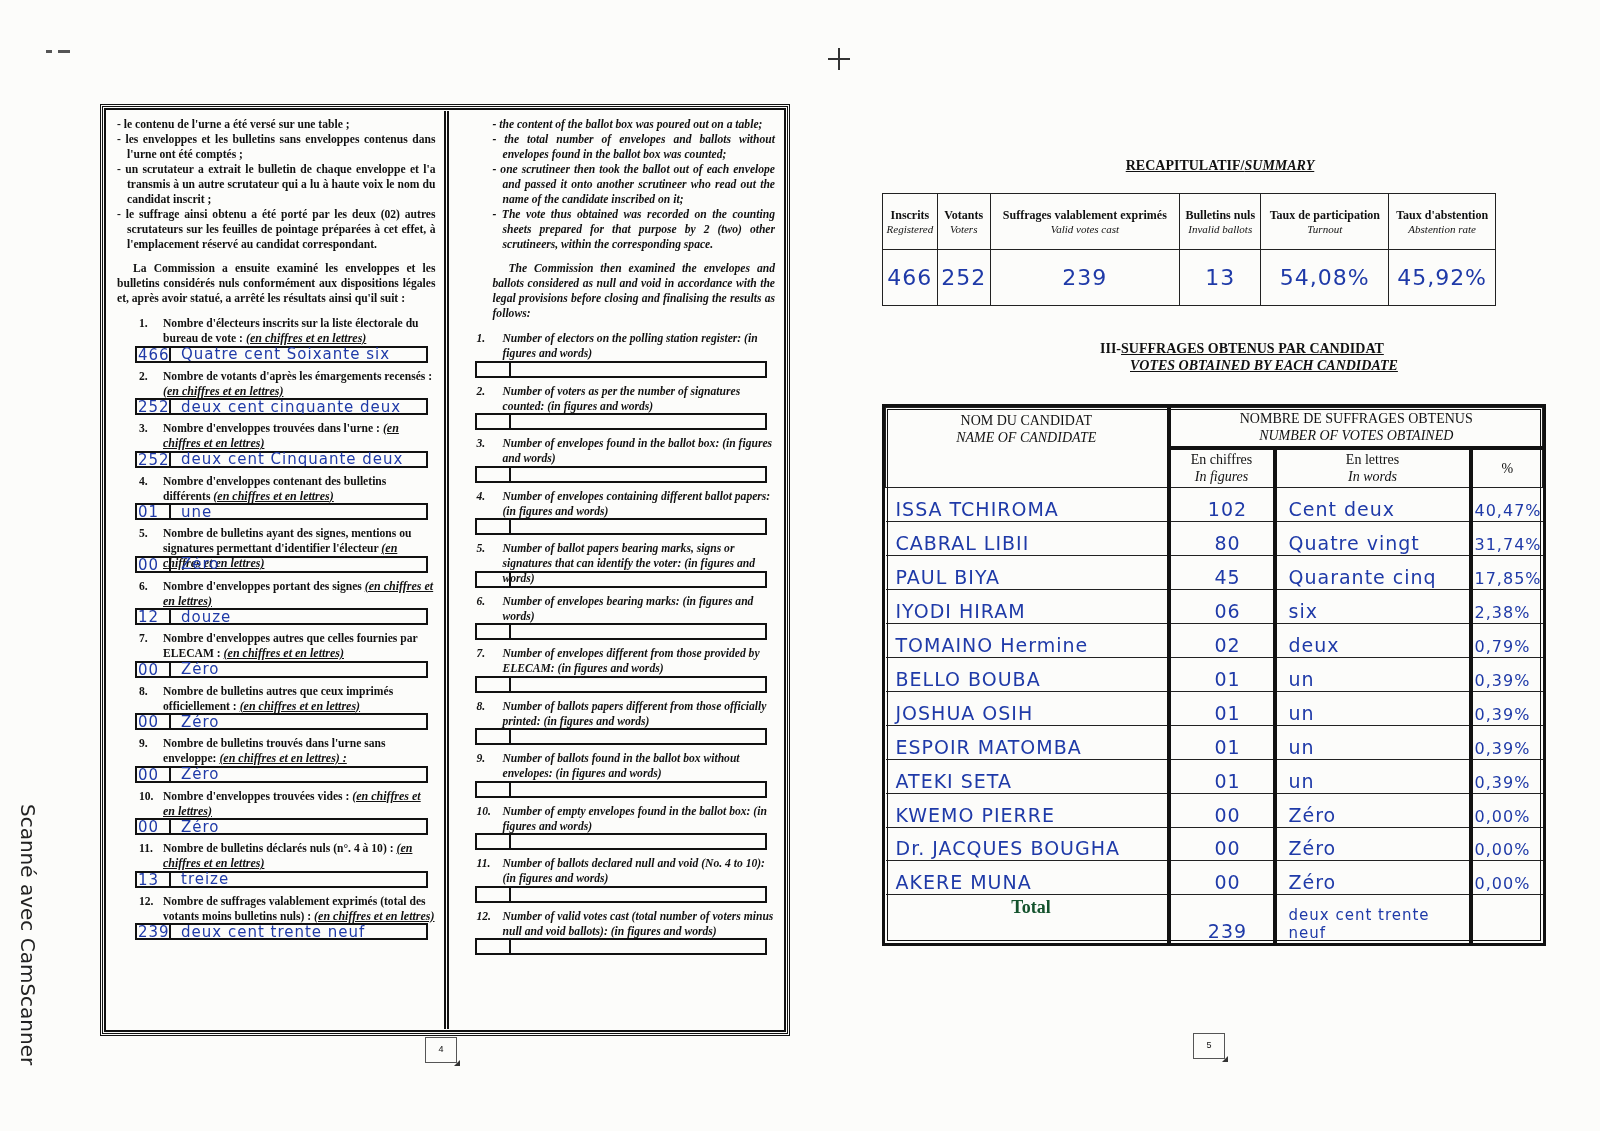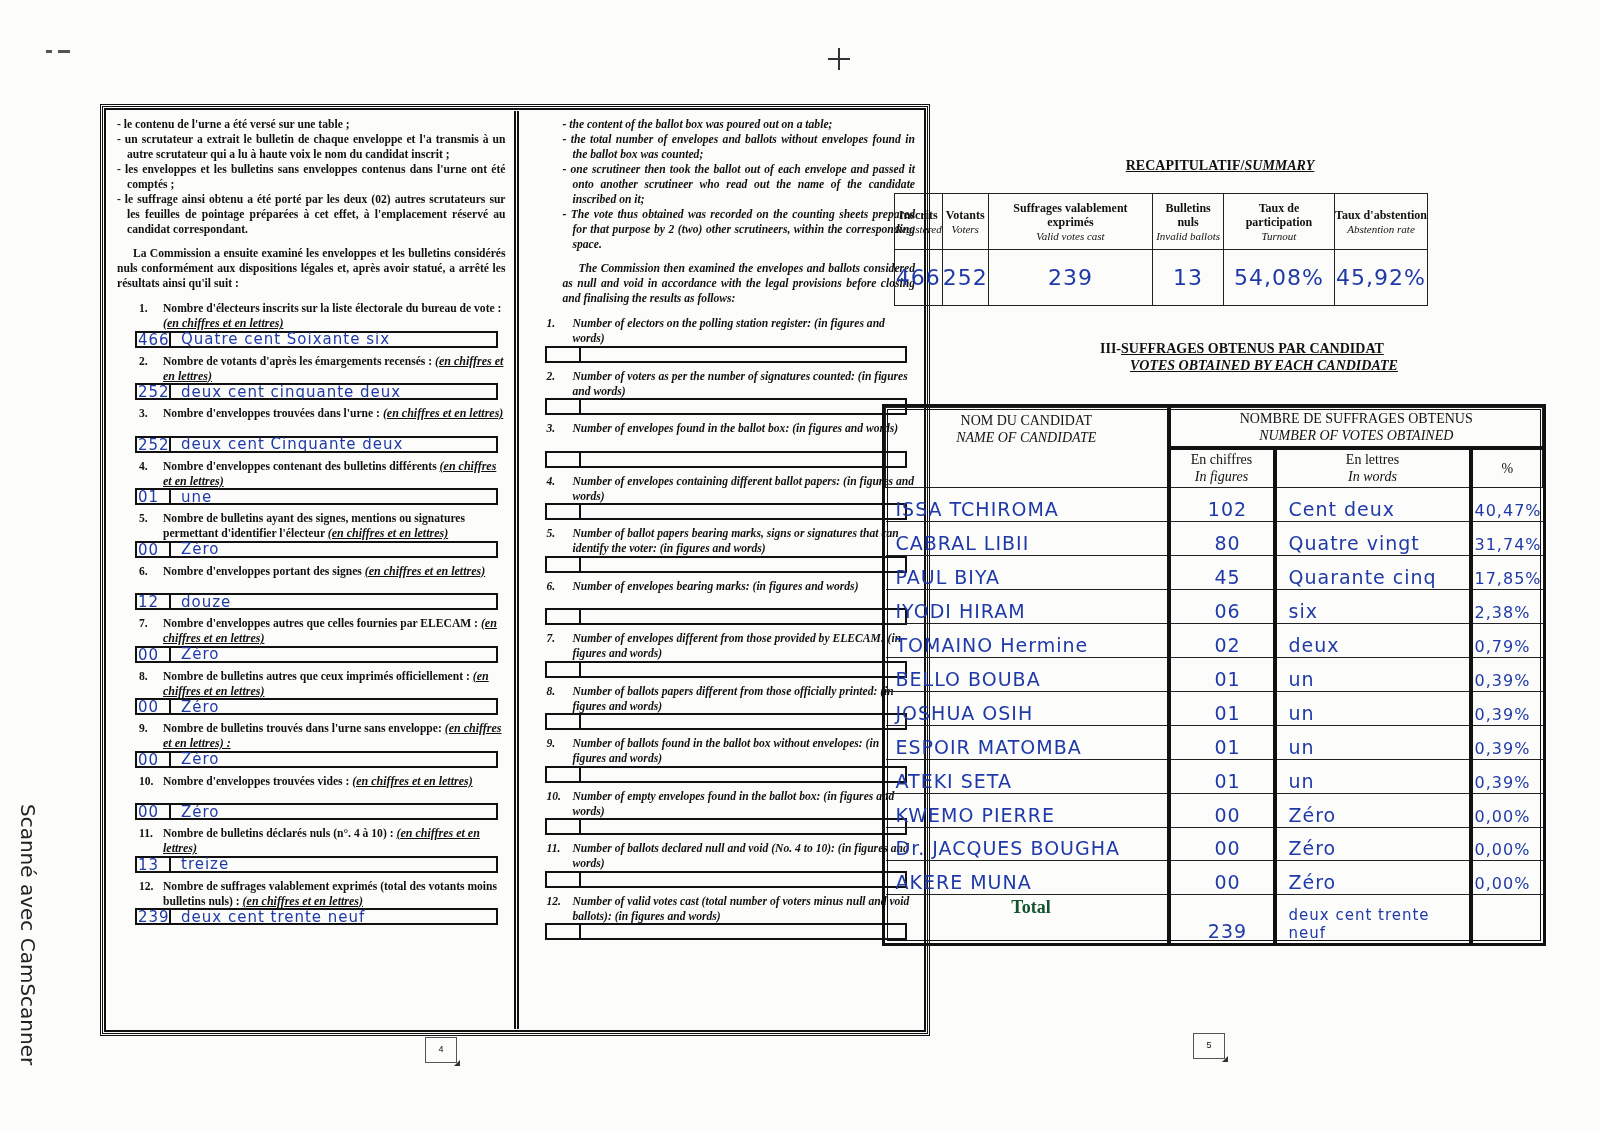--- a/index.html
+++ b/index.html
@@ -17,21 +17,21 @@
   .cross-mark::after { left: 0; top: 10px; width: 22px; height: 2px; }
 
   .watermark {
     position: absolute; left: 18px; top: 804px; width: 300px;
     transform-origin: 0 0; transform: translate(0,0) rotate(90deg) translate(0,-22px);
     font-family: "DejaVu Sans", sans-serif; font-size: 20px; color: #222; white-space: nowrap;
   }
 
   
   .page4 {
-    position: absolute; left: 100px; top: 104px; width: 830px; height: 932px;
+    position: absolute; left: 100px; top: 104px; width: 690px; height: 932px;
     border: 3px double #111; outline: 2px solid #111; outline-offset: -6px;
     display: flex; padding: 4px;
   }
   .col { flex: 1; padding: 6px 8px 0 10px; font-size: 11.6px; line-height: 15px; }
   .col.fr { border-right: 5px double #111; }
   .col.en { font-style: italic; padding-left: 8px; }
   .bullets li { list-style: none; padding-left: 10px; text-indent: -10px; text-align: justify; }
   .bullets li::before { content: "- "; }
   .fr .bullets, .fr .para { font-weight: 700; }
   .en .bullets, .en .para { font-weight: 700; margin-left: 36px; }
@@ -52,21 +52,21 @@
   .box .words { flex: 1; font-size: 15px; line-height: 14px; padding-left: 10px; white-space: nowrap; overflow: hidden; }
   .en .box .fig { width: 34px; }
 
   .page-num { position: absolute; width: 32px; height: 26px; border: 1px solid #555; font-size: 9px; text-align: center; line-height: 22px; font-family: "Liberation Sans", sans-serif; }
   .page-num::after { content: ""; position: absolute; right: -4px; bottom: -4px; border-left: 6px solid transparent; border-top: 6px solid #333; transform: rotate(90deg); }
 
   
   .sum-title { position: absolute; left: 1100px; top: 158px; width: 240px; text-align: center; font-size: 14px; font-weight: 700; text-decoration: underline; }
   .sum-title i { font-style: italic; }
   table { border-collapse: collapse; }
-  .summary { position: absolute; left: 882px; top: 193px; width: 534px; height: 112px; margin-left: 12px; }
+  .summary { position: absolute; left: 882px; top: 193px; width: 614px; height: 112px; }
   .summary th, .summary td { border: 1.5px solid #222; text-align: center; }
   .summary th { height: 56px; font-size: 12px; font-weight: 700; line-height: 14px; vertical-align: middle; }
   .summary th .en { display: block; font-weight: 400; font-style: italic; font-size: 11px; }
   .summary td { height: 56px; font-size: 22px; }
 
   .sec-title { position: absolute; left: 1100px; top: 340px; width: 320px; font-size: 14px; font-weight: 700; line-height: 17px; }
   .sec-title .l1 span { text-decoration: underline; }
   .sec-title .l2 { display: block; padding-left: 30px; font-style: italic; text-decoration: underline; }
 
   .cand-wrap { position: absolute; left: 882px; top: 404px; width: 664px; height: 542px; border: 3px solid #111; outline: 1.5px solid #111; outline-offset: -6px; }
@@ -89,22 +89,22 @@
     <span style="left:12px;width:12px"></span>
   </div>
 <div class="cross-mark"></div>
 <div class="watermark">Scanné avec CamScanner</div>
 
 <div class="page4">
 
   <div class="col fr">
     <ul class="bullets">
       <li>le contenu de l'urne a été versé sur une table ;</li>
+      <li>les enveloppes et les bulletins sans enveloppes contenus dans l'urne ont été comptés ;</li>
       <li>un scrutateur a extrait le bulletin de chaque enveloppe et l'a transmis à un autre scrutateur qui a lu à haute voix le nom du candidat inscrit ;</li>
-      <li>les enveloppes et les bulletins sans enveloppes contenus dans l'urne ont été comptés ;</li>
       <li>le suffrage ainsi obtenu a été porté par les deux (02) autres scrutateurs sur les feuilles de pointage préparées à cet effet, à l'emplacement réservé au candidat correspondant.</li>
     </ul>
     <p class="para">La Commission a ensuite examiné les enveloppes et les bulletins considérés nuls conformément aux dispositions légales et, après avoir statué, a arrêté les résultats ainsi qu'il suit :</p>
     <div class="items" id="fr-items">
         <div class="item">
           <span class="num">1.</span>
           <span class="label"><span>Nombre d'électeurs inscrits sur la liste électorale du bureau de vote :</span> <span class="hint">(en chiffres et en lettres)</span></span>
           <div class="box">
             <span class="fig hand">466</span>
             <span class="words hand">Quatre cent Soixante six</span>

